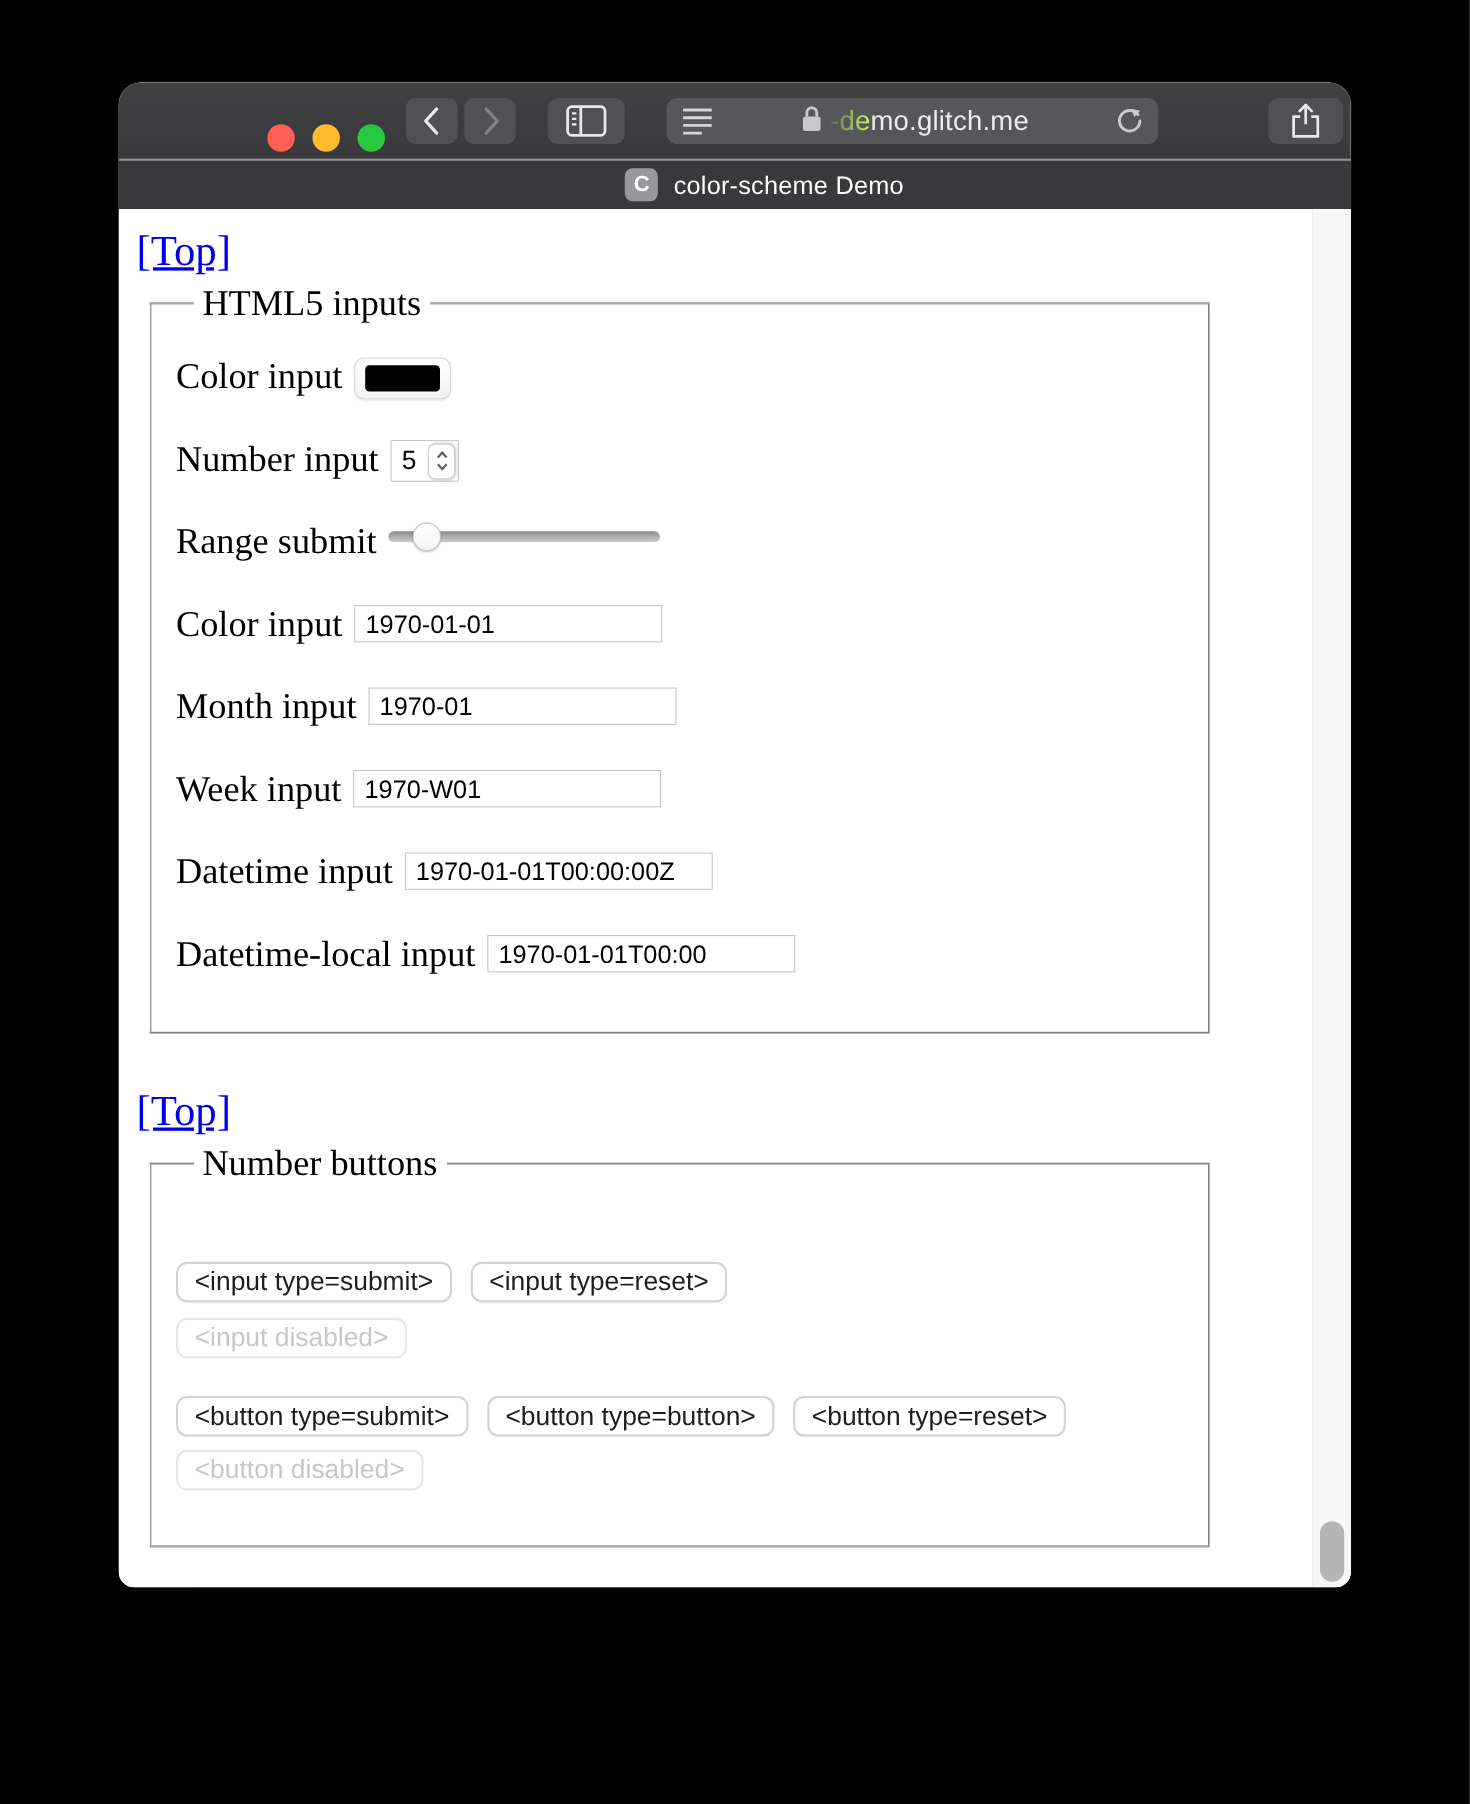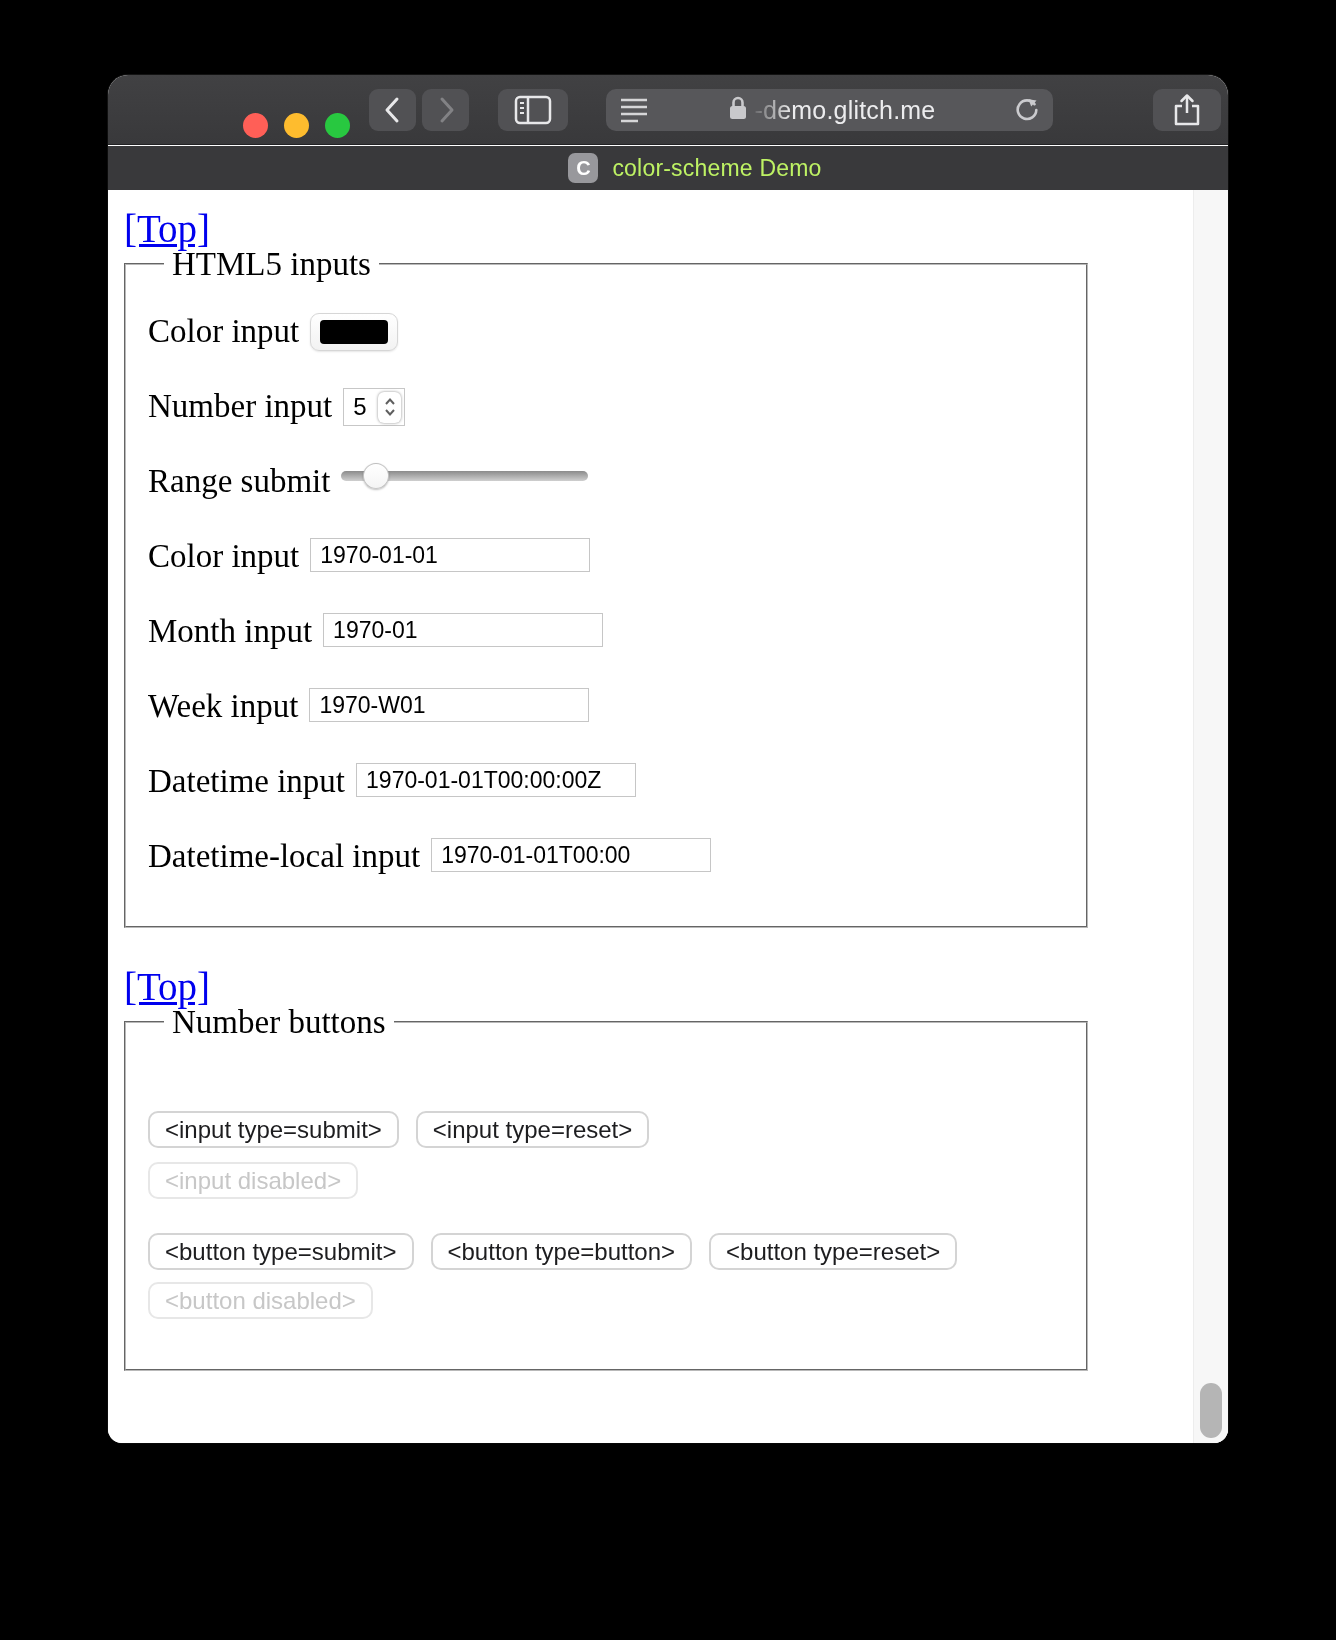--- a/index.html
+++ b/index.html
@@ -24,40 +24,40 @@
   .tbtn svg{display:block;}
   .btn-back{left:261px;width:47px;}
   .btn-fwd{left:314px;width:47px;}
   .btn-side{left:390px;width:70px;}
   .btn-share{left:1045px;width:68px;}
   .urlbar{position:absolute;left:498px;top:14px;width:447px;height:42px;background:#57575a;
     border-radius:10px;display:flex;align-items:center;}
   .reader{width:56px;height:42px;display:flex;align-items:center;justify-content:center;cursor:default;}
   .urlcenter{flex:1;display:flex;align-items:center;justify-content:center;gap:7px;}
   .urltext{font-size:25px;color:#ececee;letter-spacing:.2px;}
-  .urltext .faded{color:#e5e5e5;-webkit-mask-image:linear-gradient(to right,rgba(0,0,0,.15),#000 95%);
+  .urltext .faded{color:#bef264;-webkit-mask-image:linear-gradient(to right,rgba(0,0,0,.15),#000 95%);
           mask-image:linear-gradient(to right,rgba(0,0,0,.15),#000 95%);}
   .reloadbtn{width:52px;height:42px;display:flex;align-items:center;justify-content:center;}
 
   
   .tabbar{position:absolute;left:0;top:71px;width:100%;height:44px;background:#2c2c2e;}
   .tab{position:absolute;left:0;top:0;width:1175px;height:44px;background:#39393b;
     display:flex;align-items:center;justify-content:center;gap:14px;border-right:1px solid #242426;}
   .favicon{width:30px;height:30px;border-radius:7px;background:#98989c;color:#fff;
     display:flex;align-items:center;justify-content:center;font-size:20px;font-weight:bold;}
-  .tabtitle{color:#bef264;font-size:23px;font-weight:500;letter-spacing:.2px;}
+  .tabtitle{color:#ffffff;font-size:23px;font-weight:500;letter-spacing:.2px;}
 
   
   .content{position:absolute;left:0;top:115px;width:1120px;height:1253px;background:#fff;
     overflow:hidden;font-family:"Liberation Serif","DejaVu Serif",serif;color:#000;}
   .inner{padding:0 0 0 16px;}
   a.toplink{display:inline-block;color:#0000ee;text-decoration:underline;font-size:39px;line-height:37px;cursor:pointer;}
   .link1{margin:20px 0 0 0;}
   .link2{margin:40px 0 0 0;}
-  fieldset.fs{margin:0;border:2px groove #b9b9b9;padding:8px 22px 50px 22px;width:964px;}
+  fieldset.fs{margin:12px;border:2px groove #b9b9b9;padding:8px 22px 50px 22px;width:964px;}
   .fs1{margin-top:48px;}
   .fs2{margin-top:46px;padding-bottom:22px;}
   legend.fslegend{font-size:33px;padding:0 8px;margin-left:16px;line-height:34px;}
 
   .row{display:flex;align-items:flex-start;gap:11px;height:38px;margin:0 0 37px 0;}
   .row.first{margin-top:24px;}
   .row.last{margin-bottom:0;}
   .rlabel{font-size:33px;white-space:nowrap;}
 
   

